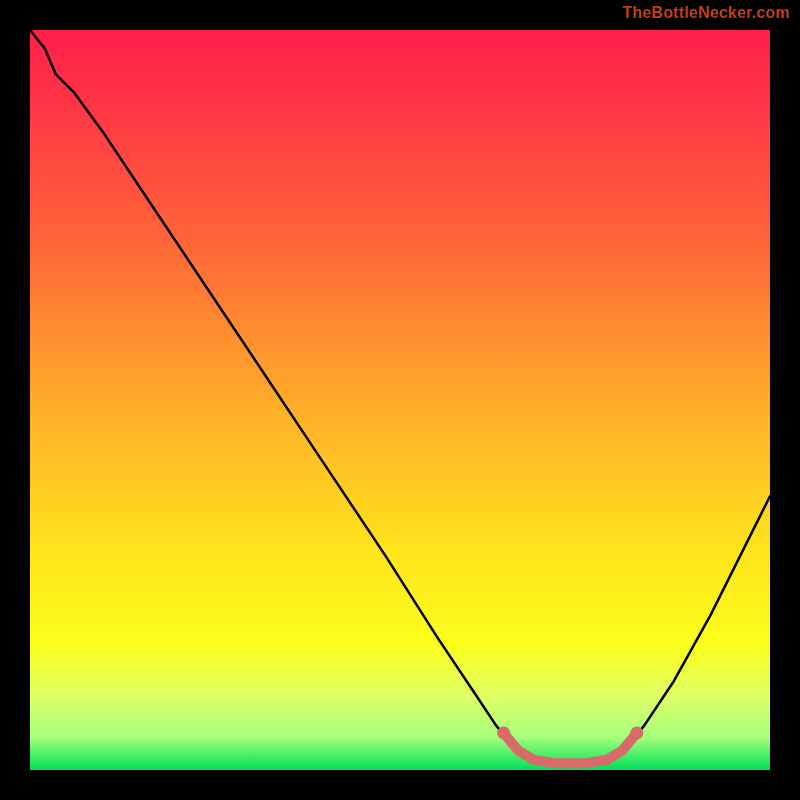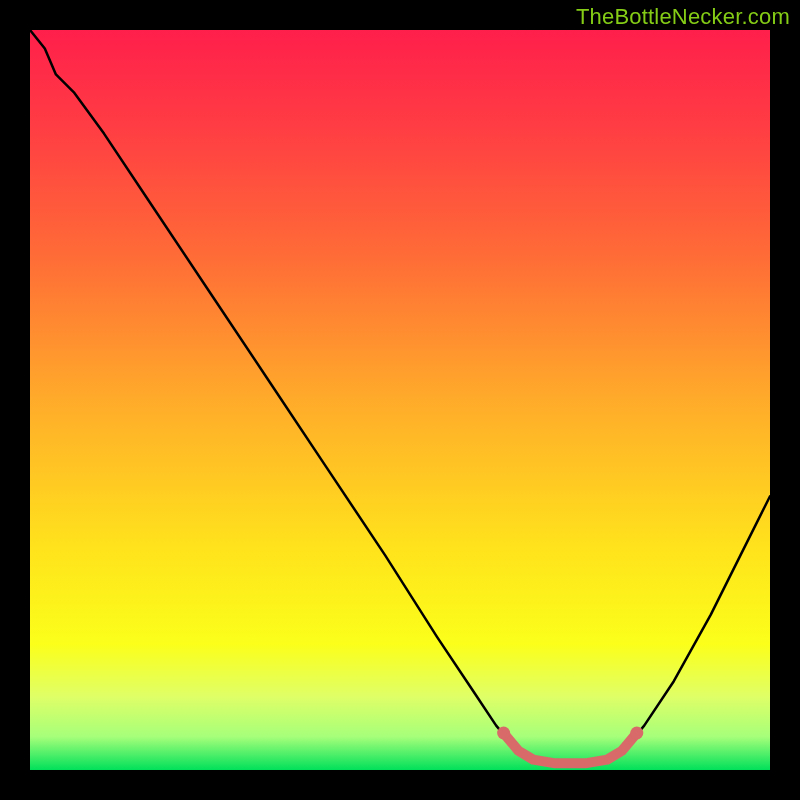--- a/index.html
+++ b/index.html
@@ -14,23 +14,23 @@
   .frame {
     position: relative;
     width: 800px;
     height: 800px;
     background: #000;
   }
   .watermark {
     position: absolute;
     top: 4px;
     right: 10px;
-    color: #84cc16;
-    font-size: 22px;
-    font-weight: 400;
+    color: #c2410c;
+    font-size: 16px;
+    font-weight: 700;
     letter-spacing: 0.2px;
     z-index: 5;
   }
   .plot-area {
     position: absolute;
     left: 30px;
     top: 30px;
     width: 740px;
     height: 740px;
     overflow: hidden;

